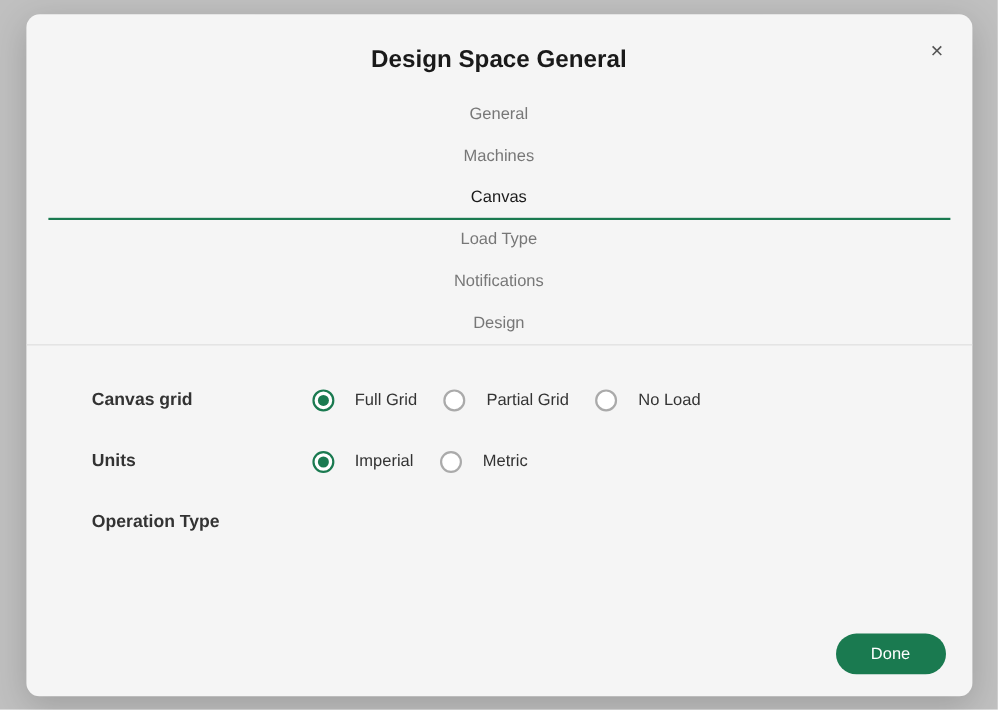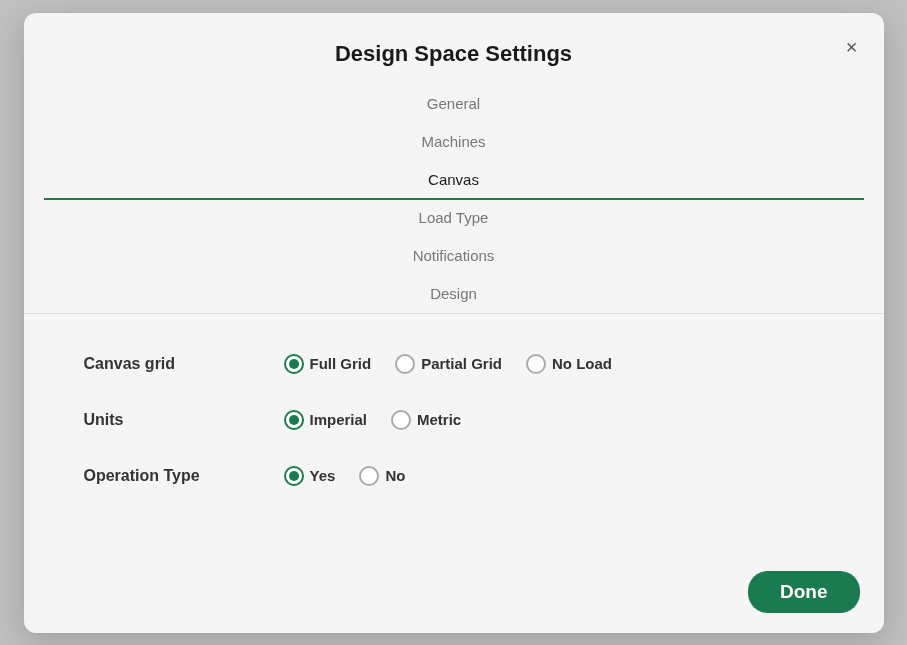--- a/index.html
+++ b/index.html
@@ -99,25 +99,24 @@
 
     .radio-group {
       display: flex;
       align-items: center;
       gap: 24px;
     }
 
     .radio-option {
       display: flex;
       align-items: center;
-      gap: 6px;
+      gap: 19px;
       cursor: pointer;
       font-size: 15px;
       color: #333;
-      font-weight: bold;
     }
 
     .radio-circle {
       width: 20px;
       height: 20px;
       border-radius: 50%;
       border: 2px solid #aaa;
       display: flex;
       align-items: center;
       justify-content: center;
@@ -142,31 +141,31 @@
       bottom: 20px;
       right: 24px;
     }
 
     .done-btn {
       background: #1a7a50;
       color: #fff;
       border: none;
       border-radius: 20px;
       padding: 10px 32px;
-      font-size: 19px;
-      font-weight: 700;
+      font-size: 15px;
+      font-weight: 400;
       cursor: pointer;
     }
   </style>
 </head>
 <body>
 
 <div class="modal">
   <div class="modal-header">
-    <span class="modal-title">Design Space Settings</span>
+    <span class="modal-title">Design Space General</span>
     <button class="close-btn">×</button>
   </div>
 
   <div class="tabs">
     <button class="tab">General</button>
     <button class="tab">Machines</button>
     <button class="tab active">Canvas</button>
     <button class="tab">Load Type</button>
     <button class="tab">Notifications</button>
     <button class="tab">Design</button>
@@ -201,30 +200,20 @@
         </label>
         <label class="radio-option">
           <div class="radio-circle"></div>
           <span>Metric</span>
         </label>
       </div>
     </div>
 
     <div class="setting-row">
       <div class="setting-label">Operation Type</div>
-      <div class="radio-group">
-        <label class="radio-option">
-          <div class="radio-circle selected"></div>
-          <span>Yes</span>
-        </label>
-        <label class="radio-option">
-          <div class="radio-circle"></div>
-          <span>No</span>
-        </label>
-      </div>
     </div>
 
   </div>
 
   <div class="done-btn-container">
     <button class="done-btn">Done</button>
   </div>
 </div>
 
 </body></html>

